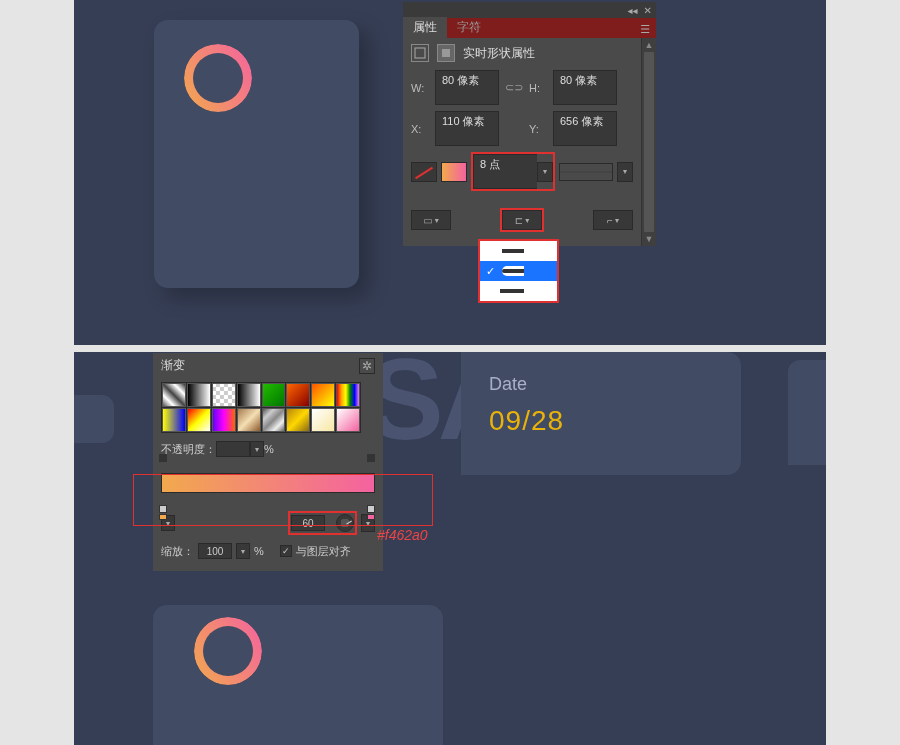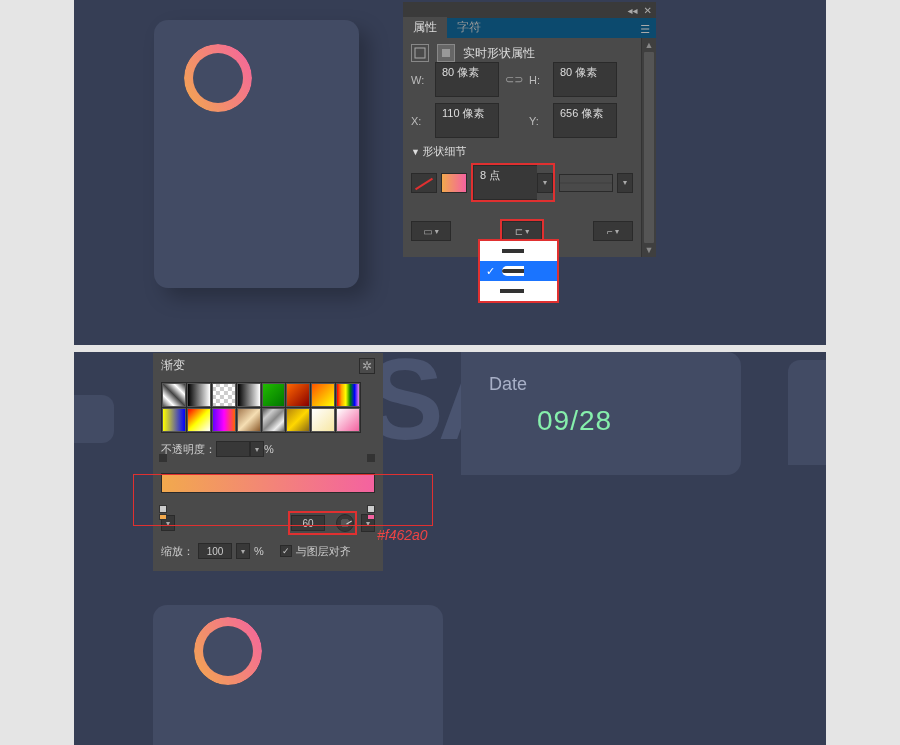--- a/index.html
+++ b/index.html
@@ -12,31 +12,31 @@
   
   .canvas-card { position: absolute; left: 80px; top: 20px; width: 205px; height: 268px; background: #424b64; border-radius: 14px; box-shadow: 10px 10px 20px rgba(0,0,0,0.25); }
   .ring { position: absolute; left: 30px; top: 24px; width: 68px; height: 68px; border-radius: 50%; border: 9px solid transparent; background: linear-gradient(60deg, #f2a94d, #f462a0) border-box; -webkit-mask: linear-gradient(#fff 0 0) padding-box, linear-gradient(#fff 0 0); -webkit-mask-composite: xor; mask-composite: exclude; }
   .ring-shadow { position: absolute; left: 120px; top: 617px; width: 68px; height: 68px; border-radius: 50%; border: 9px solid transparent; background: linear-gradient(60deg, #f2a94d, #f462a0) border-box; -webkit-mask: linear-gradient(#fff 0 0) padding-box, linear-gradient(#fff 0 0); -webkit-mask-composite: xor; mask-composite: exclude; filter: drop-shadow(4px 4px 4px rgba(0,0,0,0.3)); }
   
   
   .props-panel { position: absolute; left: 329px; top: 2px; width: 253px; background: #4a4a4a; font-size: 11px; color: #ccc; }
   .props-titlebar { height: 16px; background: #3a3a3a; display: flex; justify-content: flex-end; align-items: center; padding: 0 4px; gap: 6px; }
   .props-titlebar .chev { color: #aaa; font-size: 10px; }
   .props-titlebar .x { color: #aaa; font-size: 10px; }
-  .props-tabs { display: flex; background: #0c4a6e; height: 20px; align-items: flex-end; }
+  .props-tabs { display: flex; background: #7f1d1d; height: 20px; align-items: flex-end; }
   .props-tab { padding: 2px 10px; color: #999; font-size: 12px; }
   .props-tab.active { background: #4a4a4a; color: #ddd; }
   .props-menu-icon { margin-left: auto; padding: 2px 6px; color: #aaa; }
   .props-body { display: flex; }
   .props-main { flex: 1; padding: 6px 8px 10px 8px; }
   .props-scrollbar { width: 15px; background: #3f3f3f; border-left: 1px solid #333; display:flex; flex-direction:column; align-items:center; padding:2px 0;}
   .scroll-arrow { font-size: 9px; color: #888; }
   .scroll-thumb { flex:1; width: 10px; background: #555; margin: 2px 0; border-radius: 1px; }
   
-  .header-row { display: flex; align-items: center; gap: 8px; margin-bottom: 0; }
+  .header-row { display: flex; align-items: center; gap: 8px; margin-bottom: 8px; }
   .header-row .sq { width: 18px; height: 18px; border: 1px solid #888; display:flex; align-items:center; justify-content:center; }
   .header-row .sq.filled { background:#666; }
   .header-row .title { color: #ddd; font-size: 12px; }
   
   .section-hdr { color: #ddd; font-size: 11px; margin: 6px 0 4px 0; }
   .section-hdr::before { content: "▼ "; font-size: 9px; }
   
   .row { display: flex; align-items: center; gap: 6px; margin-bottom: 6px; }
   .lbl { color: #bbb; font-size: 11px; width: 18px; }
   .field { background: #383838; border: 1px solid #2a2a2a; color: #ddd; font-size: 11px; padding: 2px 6px; height: 35px; width: 64px; }
@@ -113,21 +113,21 @@
   .checkbox { width: 12px; height: 12px; background: #383838; border:1px solid #2a2a2a; display:flex; align-items:center; justify-content:center; font-size:9px; color:#ccc;}
   
   
   .card-lower { position: absolute; left: 79px; top: 605px; width: 290px; height: 140px; background: #424b64; border-top-left-radius: 14px; border-top-right-radius: 14px; }
   
   
   .date-card { position: absolute; right: 85px; top: 352px; width: 280px; height: 123px; background: #424b64; border-top-right-radius: 14px; border-bottom-right-radius: 14px; padding: 22px 28px; }
   .date-card-left-edge { position: absolute; left: 0; top: 395px; width: 40px; height: 48px; background: #424b64; border-top-right-radius: 12px; border-bottom-right-radius: 12px; }
   .date-card-right-edge { position: absolute; right: 0; top: 360px; width: 38px; height: 105px; background: #424b64; border-top-left-radius: 12px; }
   .date-lbl { color: #a8b0c7; font-size: 18px; margin-bottom: 10px; }
-  .date-val { color: #86efac; font-size: 28px; font-weight: 500; letter-spacing: 1px; margin-left: 48px; }
+  .date-val { color: #eab308; font-size: 28px; font-weight: 500; letter-spacing: 1px; }
   .sa-text { position: absolute; left: 293px; top: 342px; font-size: 115px; font-weight: 900; color: #4a5470; letter-spacing: -6px; line-height: 1; z-index:-1; overflow:hidden; height:105px;}
 </style>
 </head>
 <body>
 
 <div class="stage">
 
   <div class="upper">
     <div class="canvas-card">
       <div class="ring"></div>
@@ -167,21 +167,20 @@
             <div class="field">80 像素</div>
           </div>
           <div class="row">
             <span class="lbl">X:</span>
             <div class="field">110 像素</div>
             <span class="link-icon"></span>
             <span class="lbl">Y:</span>
             <div class="field">656 像素</div>
           </div>
 
-          <div class="section-hdr">形状细节</div>
           <div class="swatch-row">
             <div class="swatch none"></div>
             <div class="swatch grad"></div>
             <div class="stroke-input">
               <div class="field">8 点</div>
               <div class="dropdown-btn">▾</div>
             </div>
             <div class="stroke-preview"></div>
             <div class="dropdown-btn">▾</div>
           </div>

